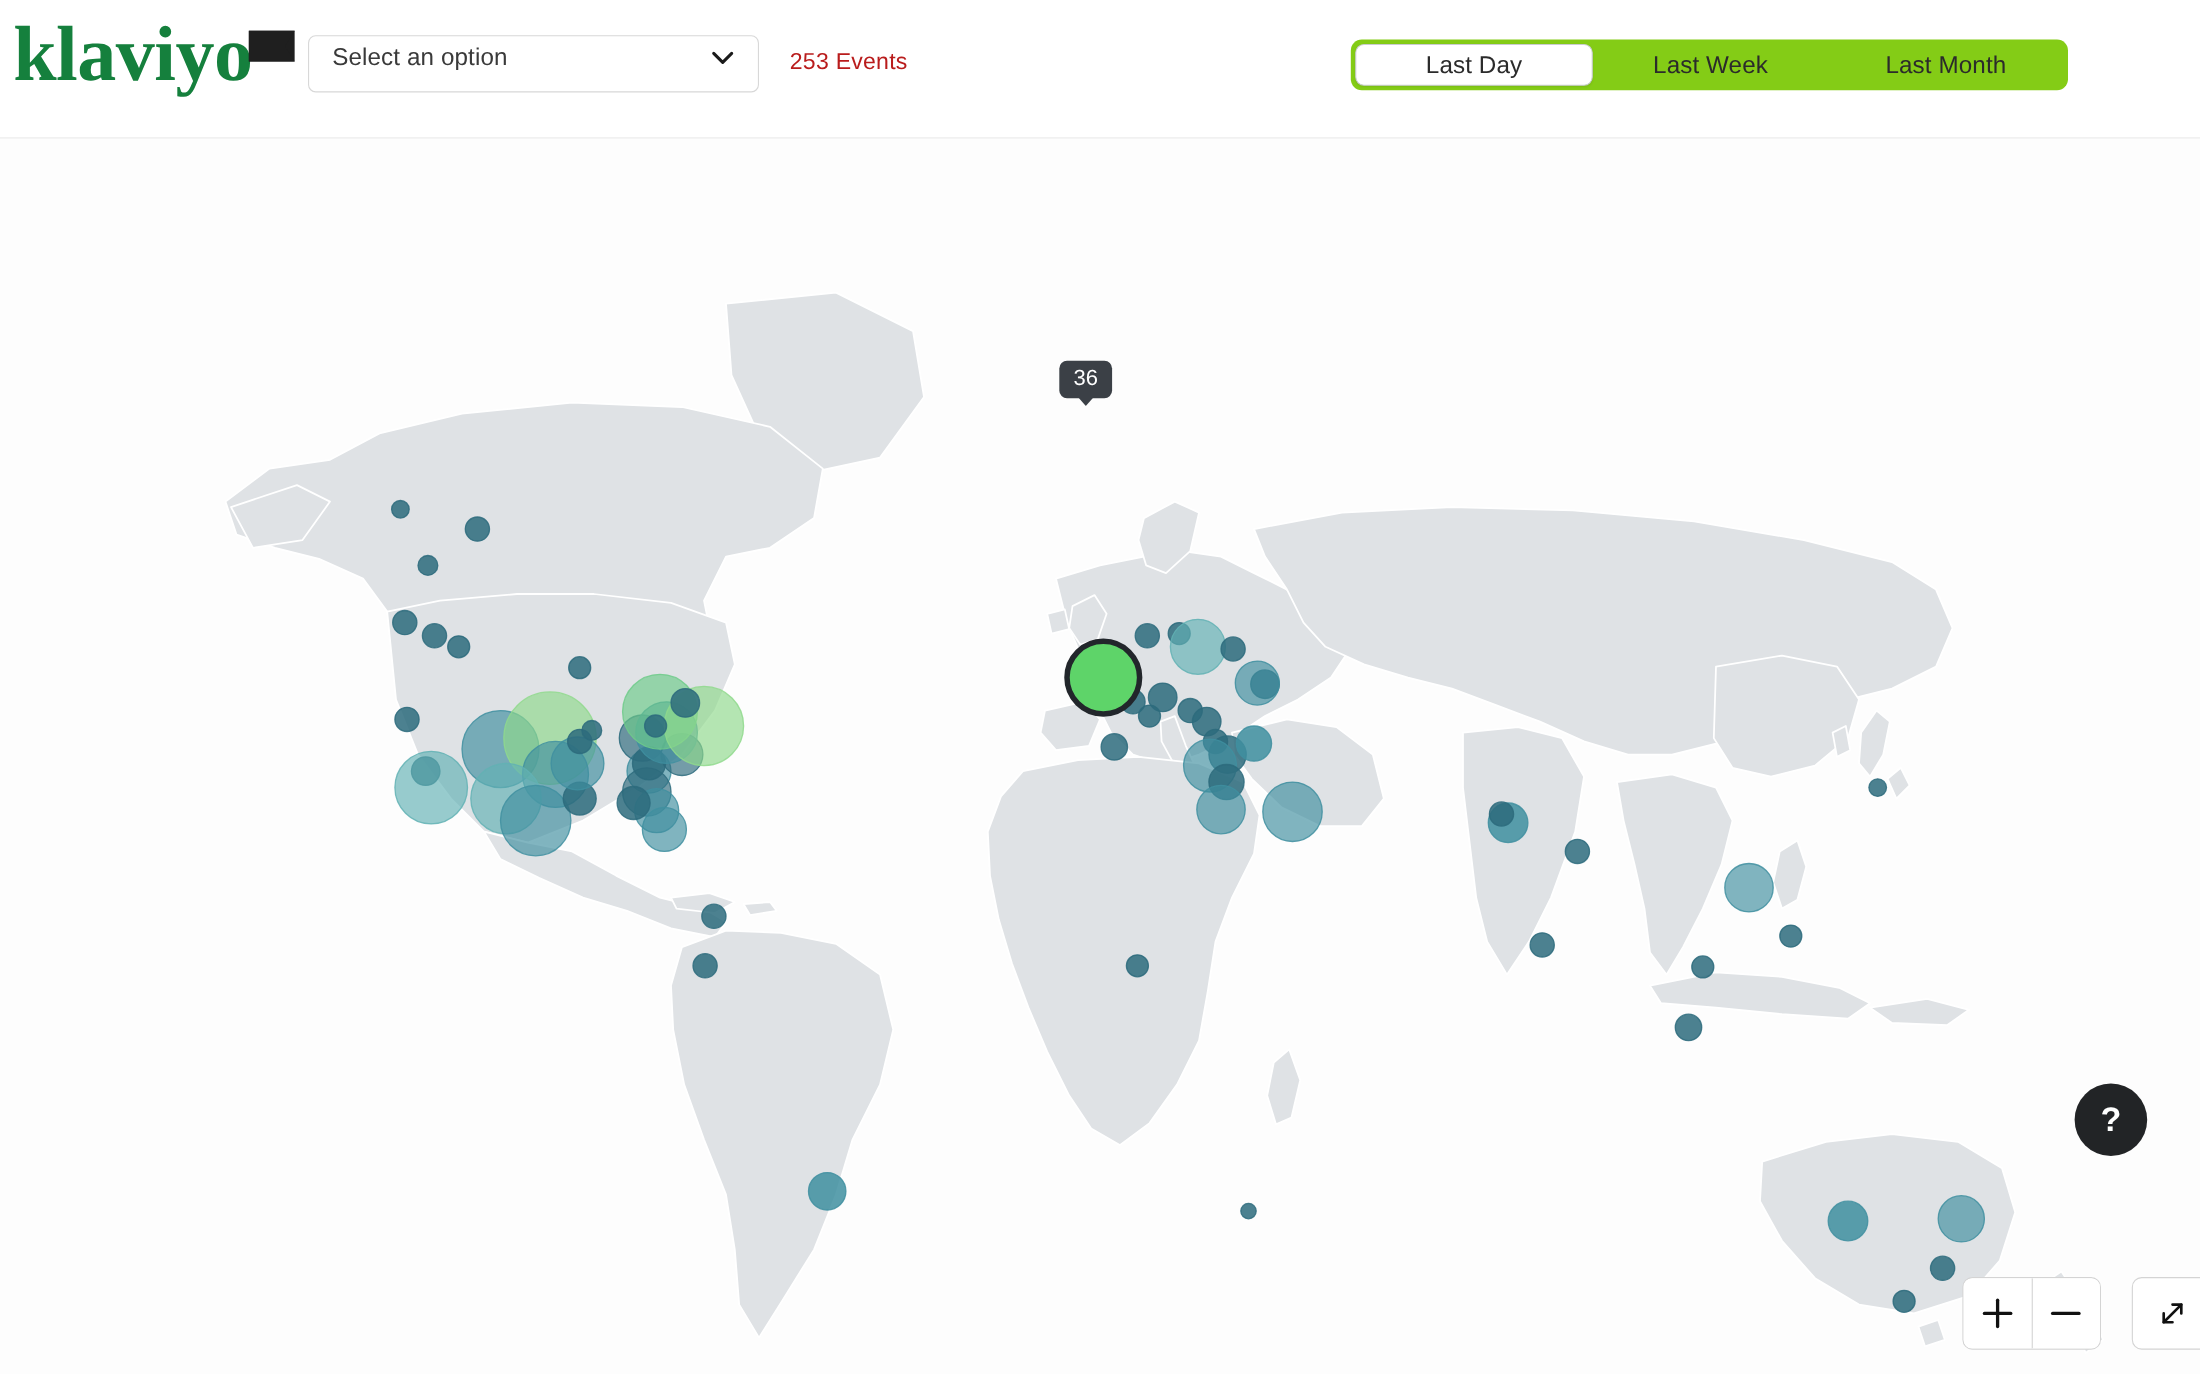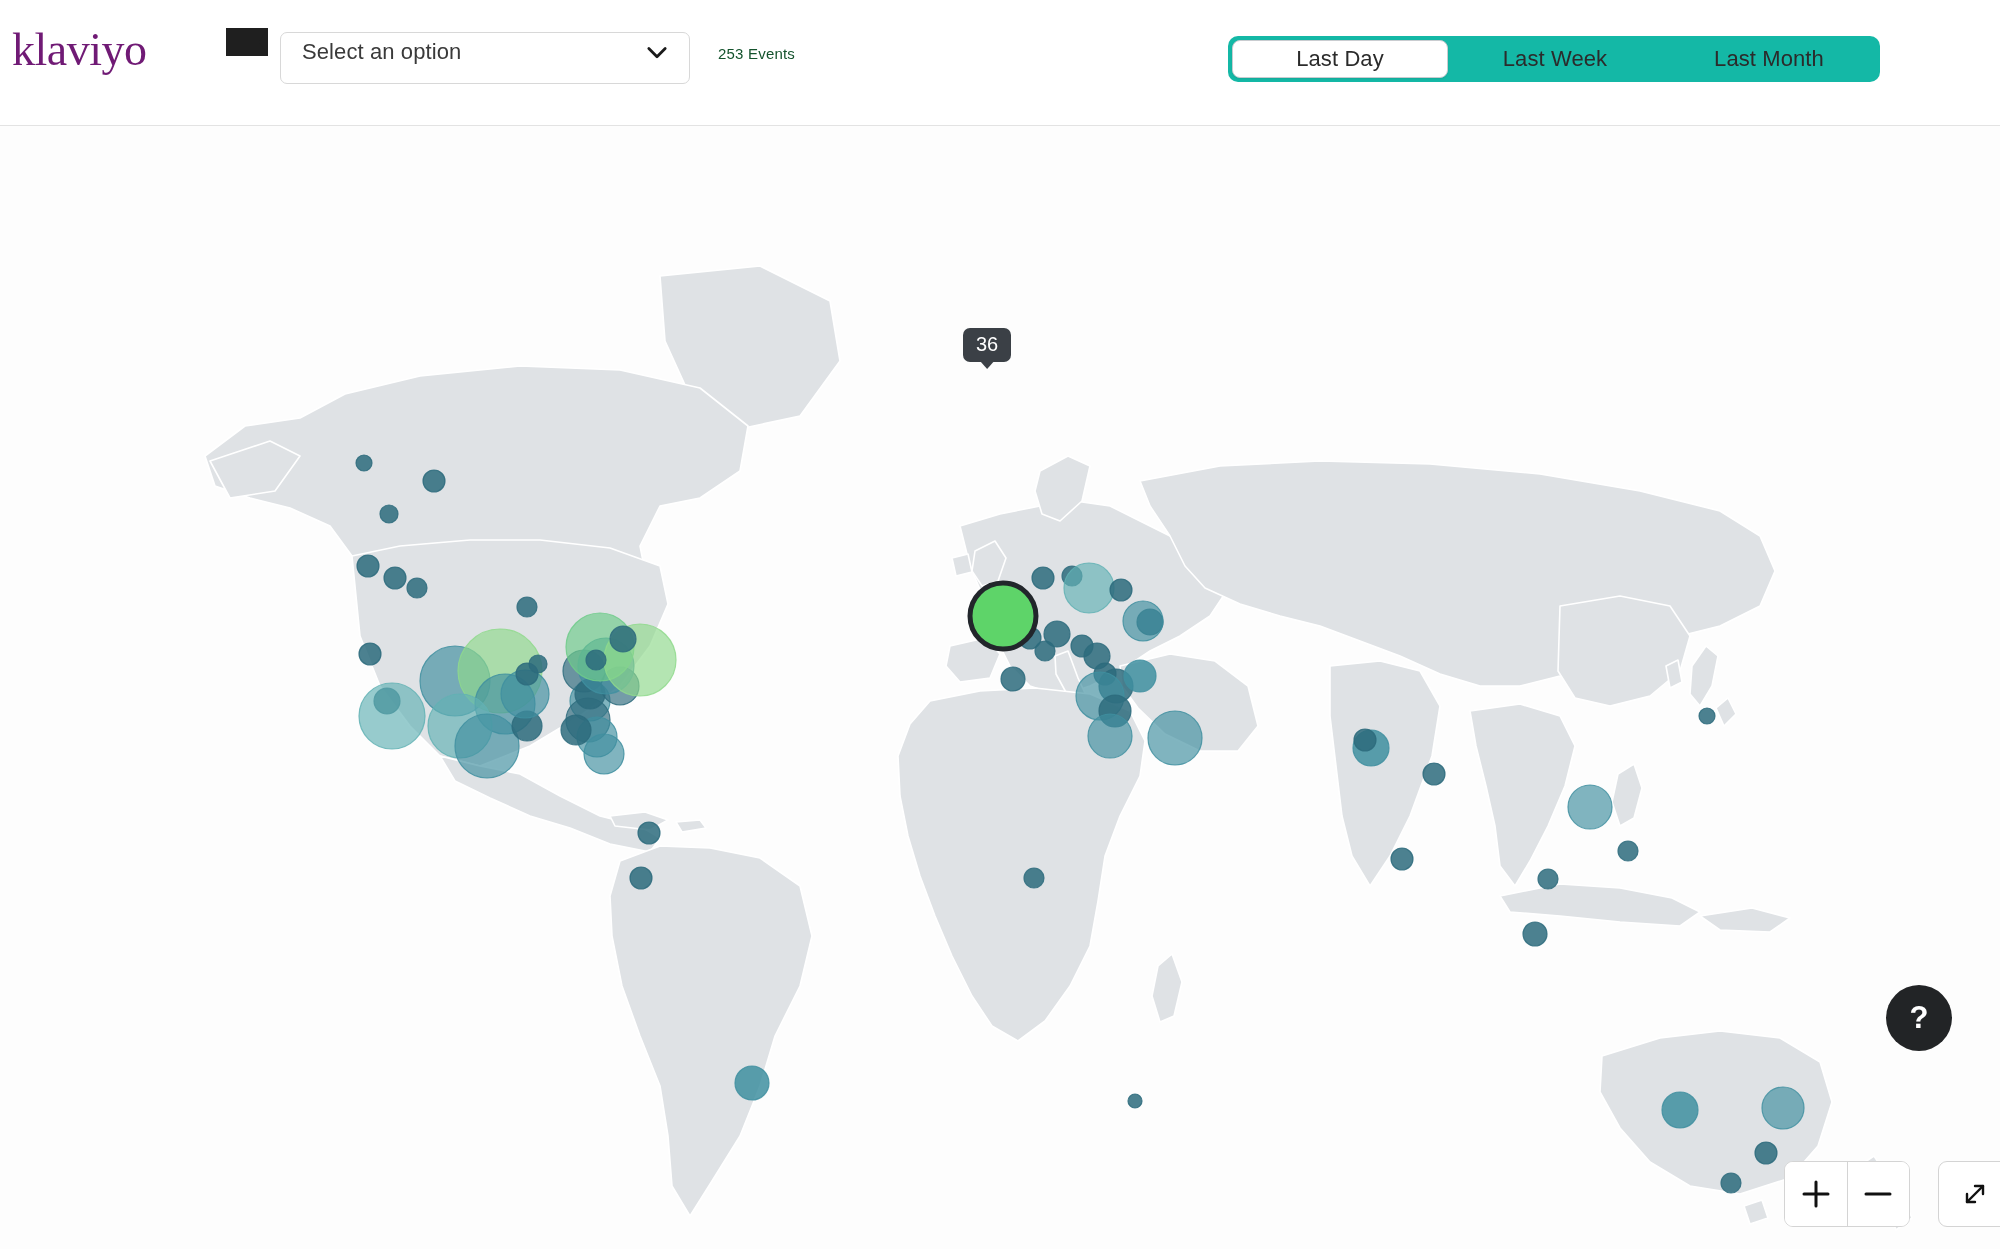--- a/index.html
+++ b/index.html
@@ -20,24 +20,24 @@
     border-bottom: 1px solid #e3e3e3;
     background: #fff;
   }
 
   #logo {
     position: absolute; left: 8px; top: 14px;
     width: 230px; height: 72px;
   }
   #logo-word {
     font-family: "Liberation Serif", serif;
-    font-size: 46px;
-    font-weight: 400;
+    font-size: 71px;
+    font-weight: 700;
     letter-spacing: -0.5px;
-    color: #701a75;
+    color: #15803d;
     line-height: 72px;
     position: absolute; left: 4px; top: 0;
   }
 
   #select-wrap {
     position: absolute; left: 280px; top: 32px;
     width: 410px; height: 52px;
   }
   #select-box {
     width: 100%; height: 100%;
@@ -51,31 +51,31 @@
   #select-label {
     flex: 1;
     font-size: 22px;
     color: #3a3a3a;
     letter-spacing: 0.1px;
   }
   #select-chevron { width: 28px; height: 28px; flex: none; display:block; }
 
   #events-count {
     position: absolute; left: 718px; top: 45px;
-    font-size: 15px;
-    color: #14532d;
+    font-size: 21px;
+    color: #b91c1c;
     letter-spacing: 0.2px;
     white-space: nowrap;
   }
 
   
   #range-toggle {
     position: absolute; left: 1228px; top: 36px;
     width: 652px; height: 46px;
-    background: #14b8a6;
+    background: #84cc16;
     border-radius: 10px;
     display: flex; align-items: center;
     padding: 4px;
   }
   .range-seg {
     flex: 1 1 0;
     height: 100%;
     display: flex; align-items: center; justify-content: center;
     font-size: 22px;
     color: #2b2b2b;

